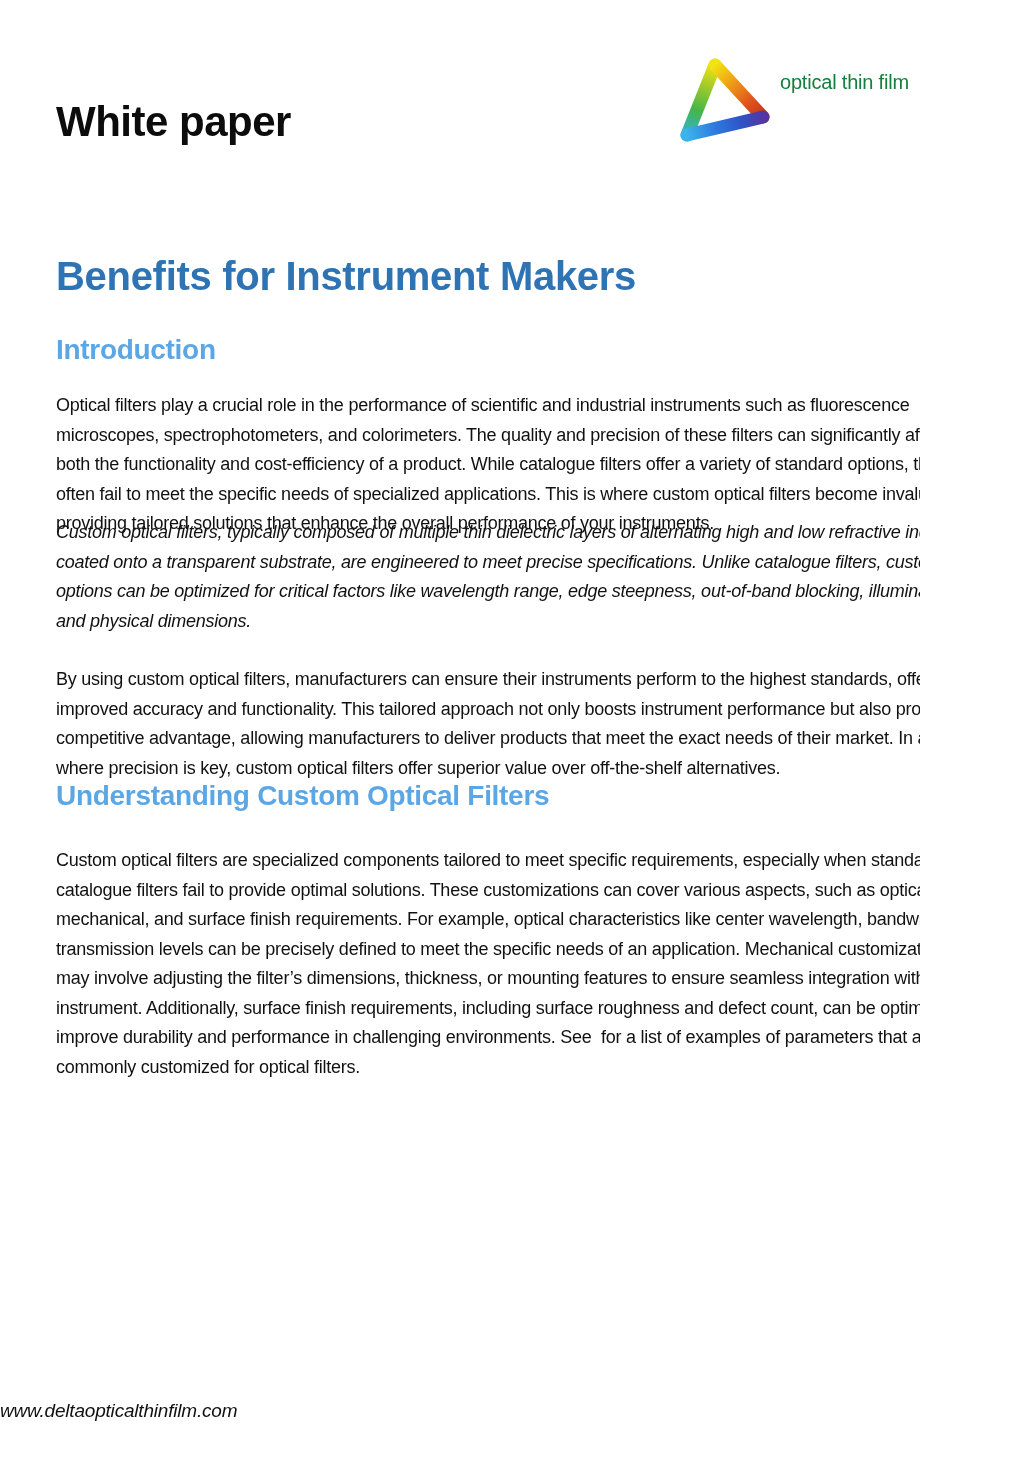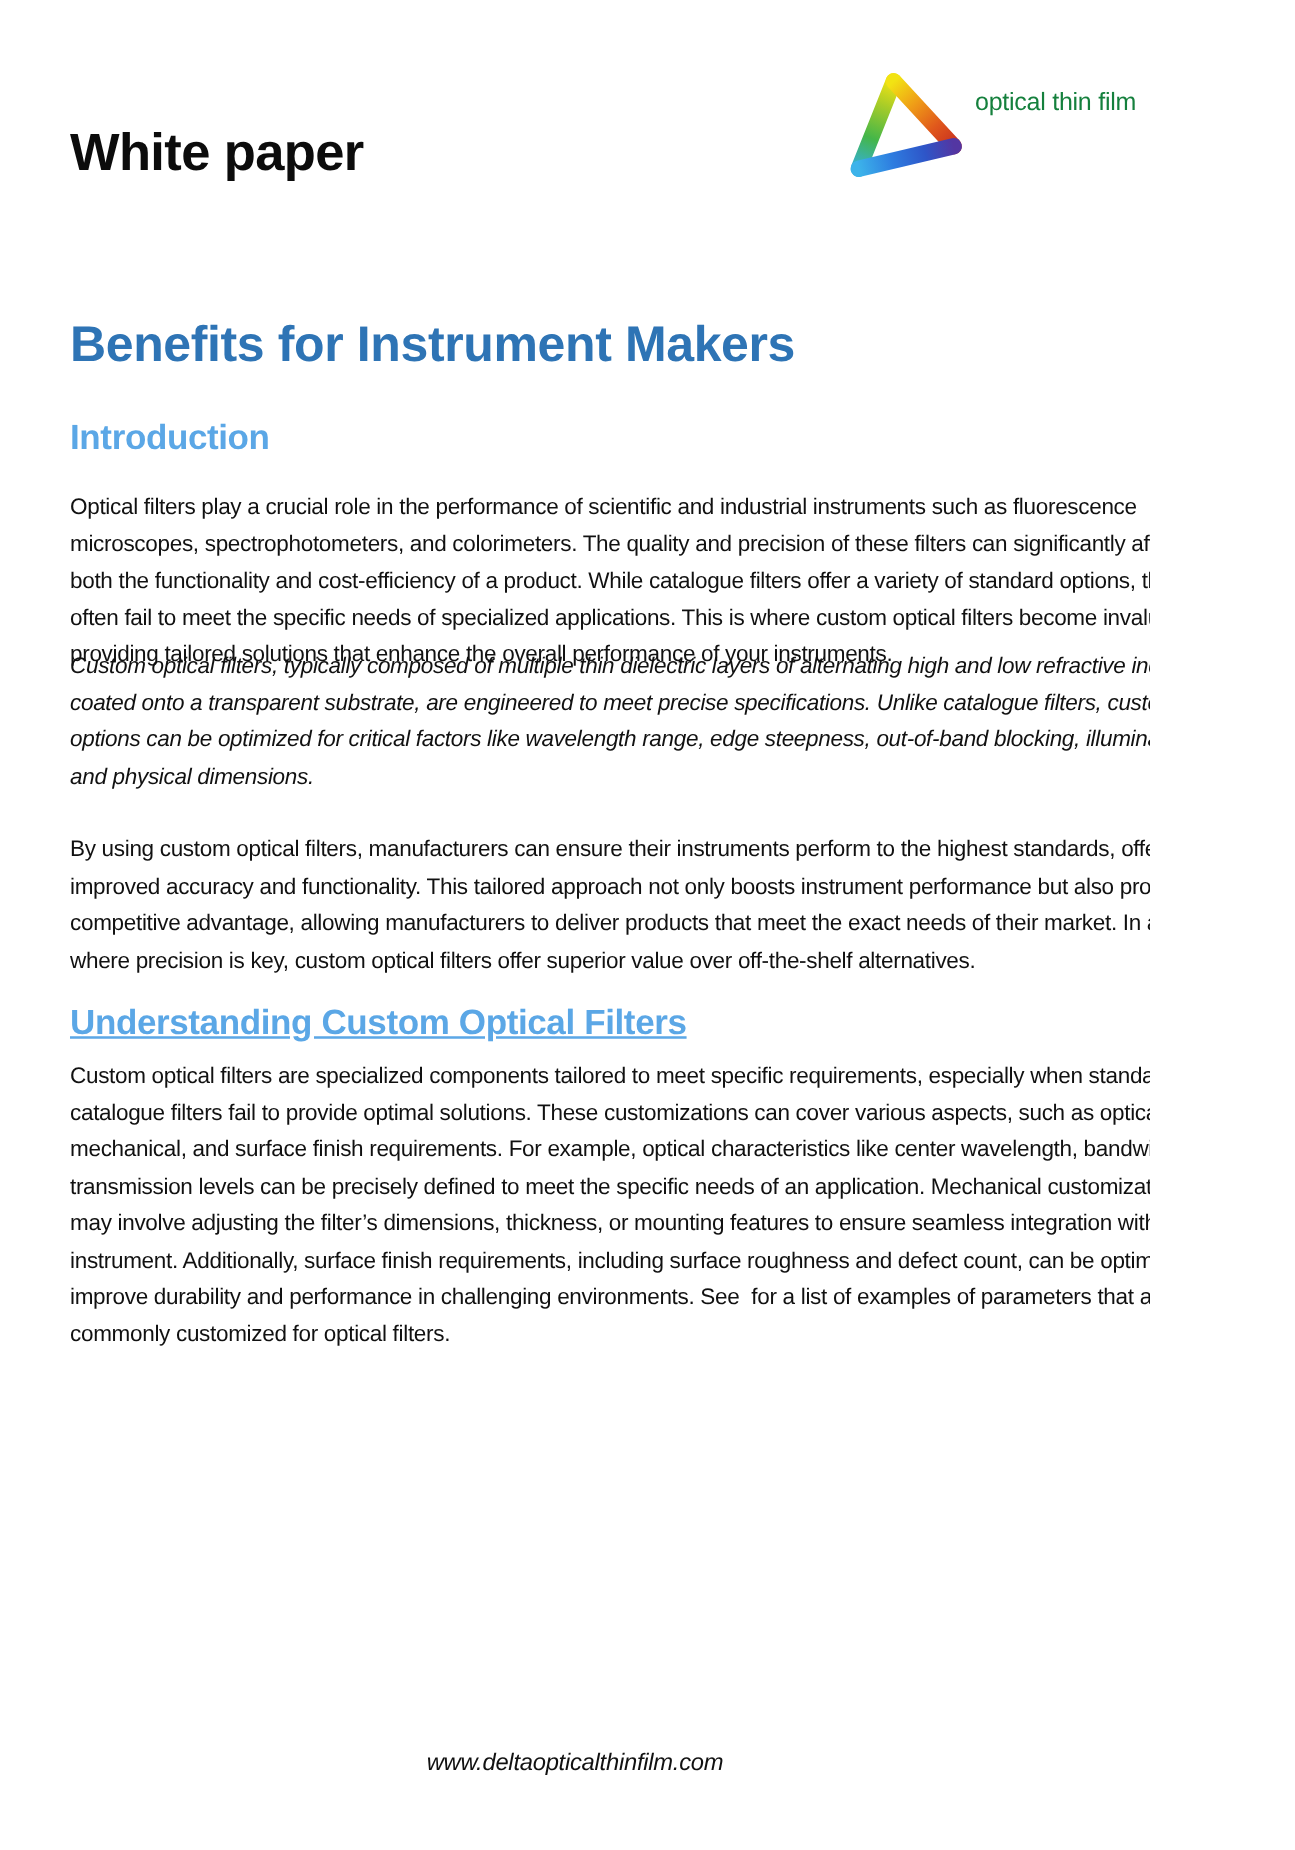--- a/index.html
+++ b/index.html
@@ -69,21 +69,21 @@
   .section-heading {
     position: absolute;
     left: 56px;
     margin: 0;
     font-size: 28px;
     font-weight: bold;
     color: #5ba7e6;
     letter-spacing: -0.3px;
   }
   #heading-introduction { top: 334px; }
-  #heading-understanding { top: 802px; text-decoration: underline; }
+  #heading-understanding { top: 780px; }
   .body-para {
     position: absolute;
     left: 56px;
     width: 930px;
     margin: 0;
     font-size: 18px;
     line-height: 29.5px;
     color: #111111;
     letter-spacing: -0.25px;
   }
@@ -102,21 +102,20 @@
   }
   .footer-pagenum {
     display: inline-block;
     margin-left: 64px;
   }
   .footer-site {
     position: absolute;
     left: 0;
     top: 1400px;
     width: 100%;
-    text-align: center;
     font-size: 19px;
     font-style: italic;
     color: #111111;
     letter-spacing: -0.2px;
   }
 </style>
 </head>
 <body>
 
 <div class="page">

